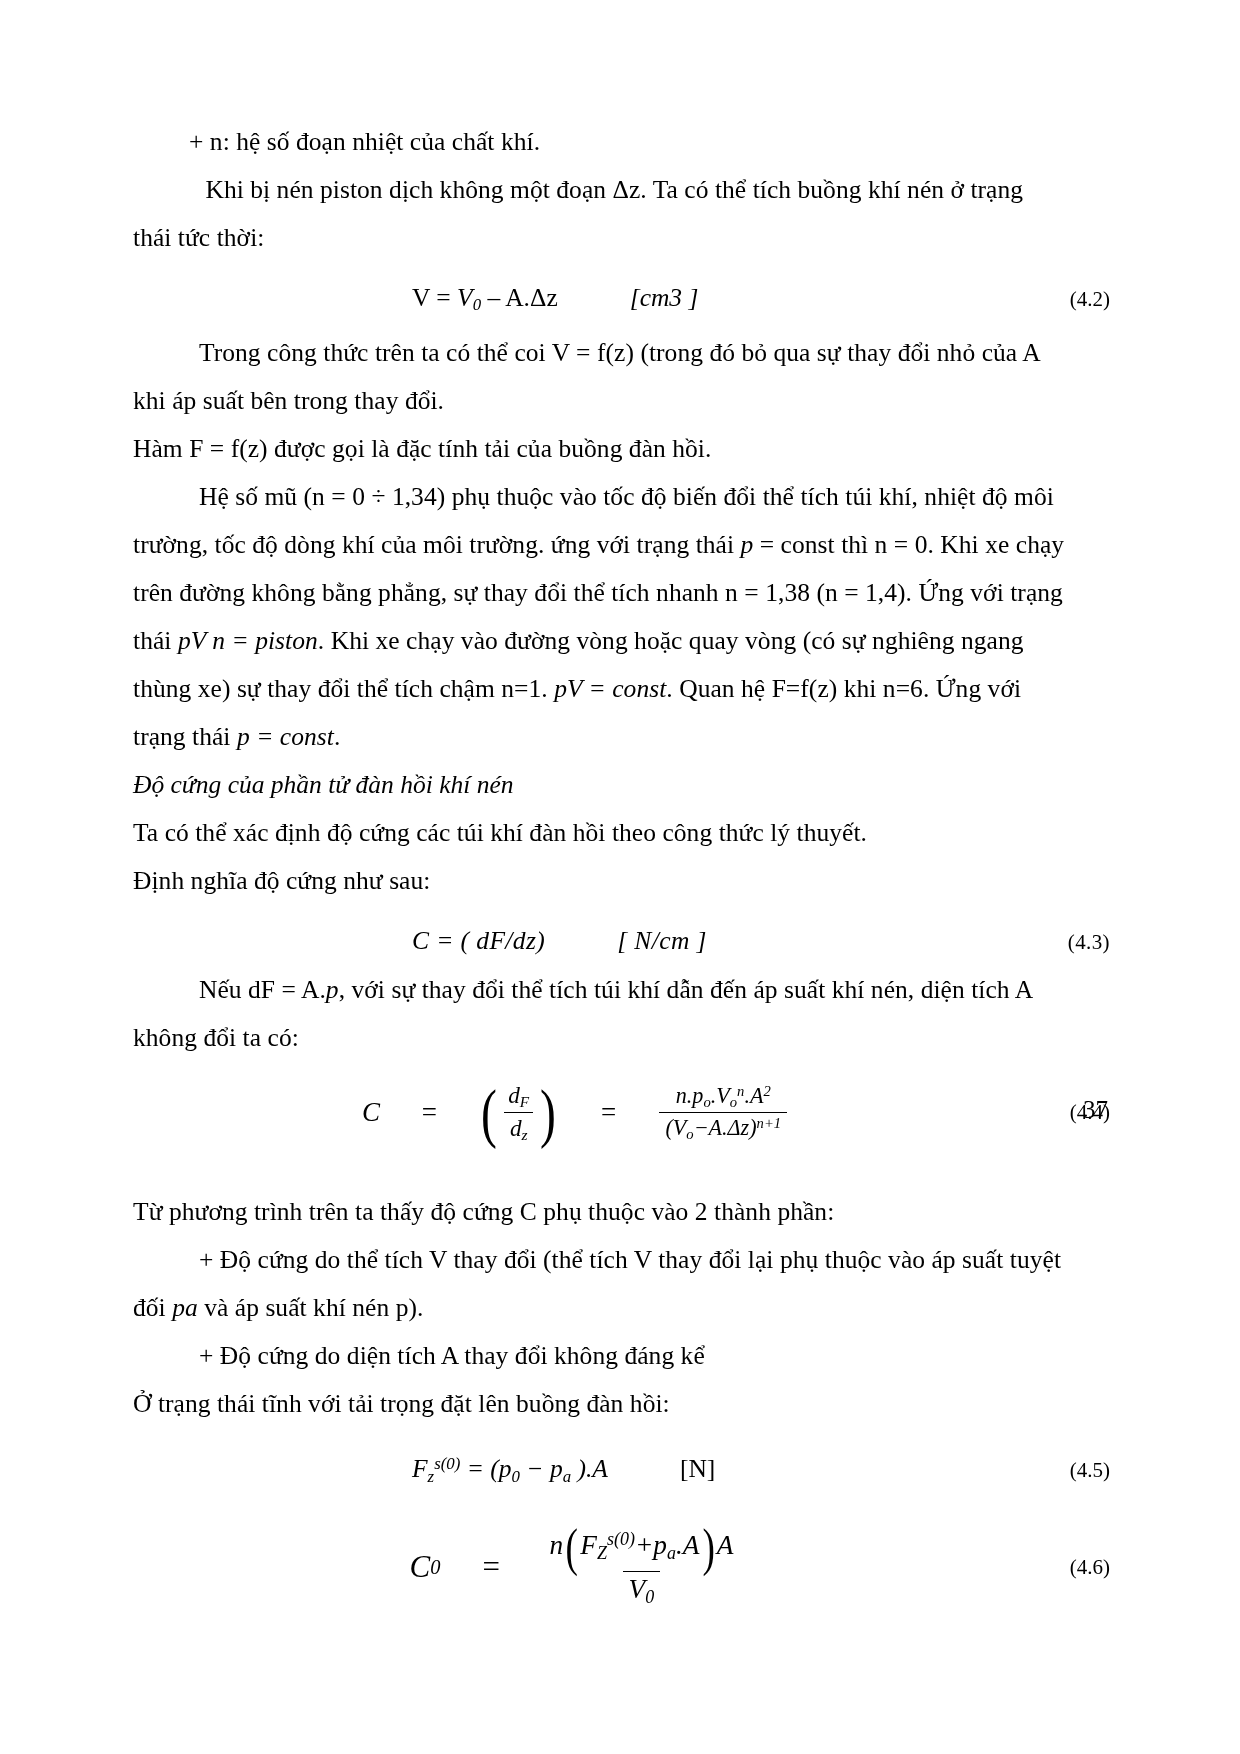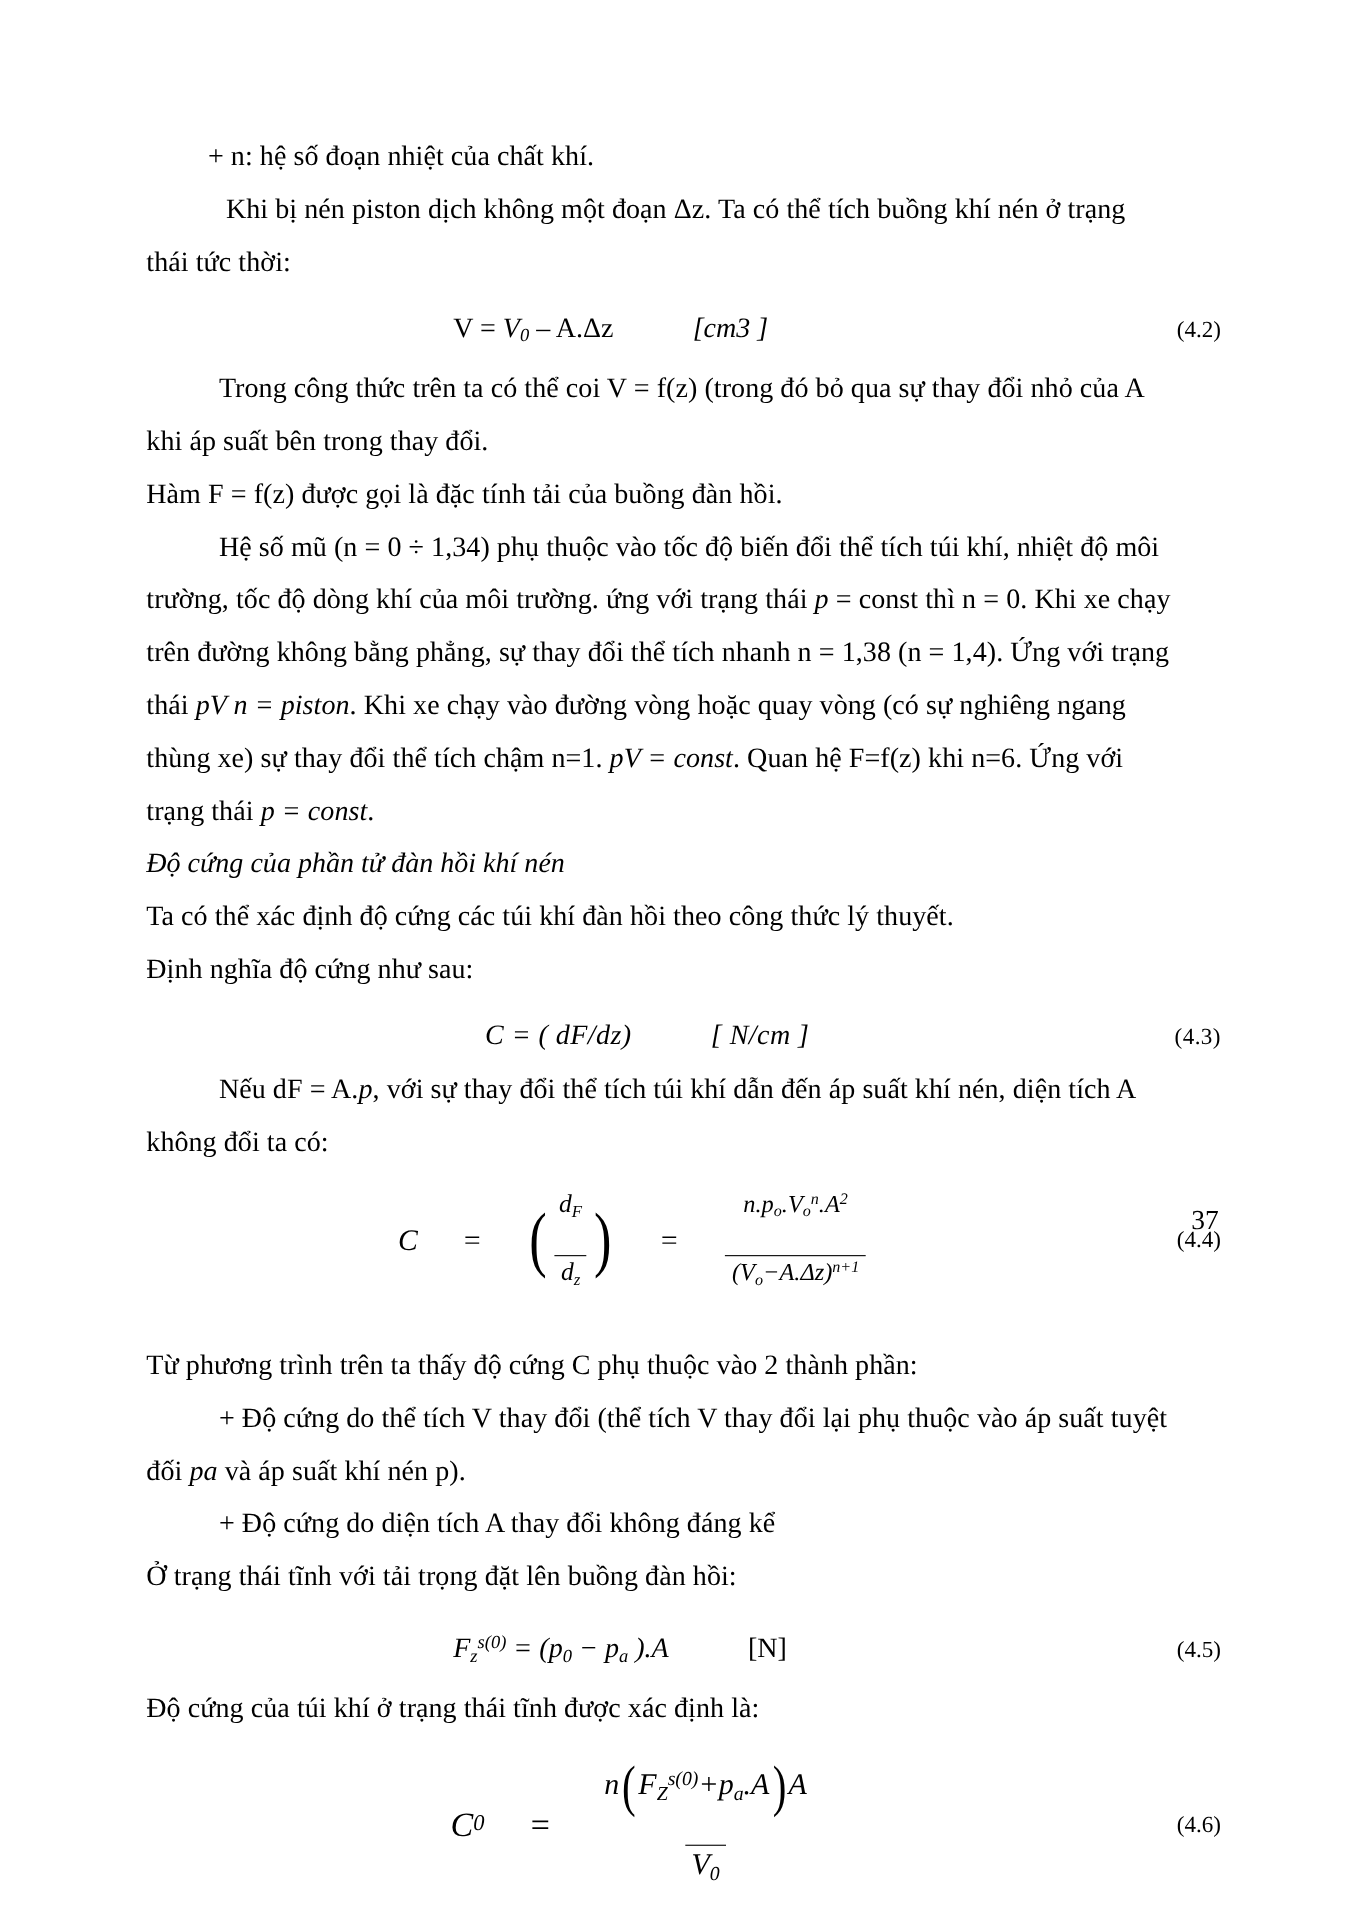--- a/index.html
+++ b/index.html
@@ -87,21 +87,20 @@
   }
   .eq-display .eq-num {
     align-self: center;
   }
   .frac {
     display: inline-flex;
     flex-direction: column;
     align-items: center;
     vertical-align: middle;
     margin: 0 2px;
-    gap: 29px;
   }
   .frac > .num {
     padding: 0 6px 1px 6px;
     line-height: 1.15;
   }
   .frac > .den {
     border-top: 1.6px solid #000;
     padding: 2px 6px 0 6px;
     line-height: 1.15;
   }
@@ -111,21 +110,21 @@
     line-height: 0.85;
     font-style: normal;
     transform: scaleX(0.72);
     vertical-align: middle;
     font-family: "Liberation Serif", serif;
   }
   .eq44 { font-size: 27px; }
   .eq44 .frac-small { font-size: 0.86em; }
   .eq46 { font-size: 31px; }
   .eq45 { font-size: 25.5px; font-style: italic; }
-  .eq43 { font-size: 26px; font-style: italic; letter-spacing: 0.4px; gap: 29px;}
+  .eq43 { font-size: 26px; font-style: italic; letter-spacing: 0.4px;}
   .eq42 { font-size: 26px; }
 
   .spacer-12 { height: 12px; }
   .spacer-20 { height: 20px; }
   .spacer-26 { height: 26px; }
   .spacer-44 { height: 44px; }
 
   .page-number {
     position: absolute;
     right: 132px;
@@ -220,21 +219,20 @@
     <p class="body-line last">Ở trạng thái tĩnh với tải trọng đặt lên buồng đàn hồi:</p>
 
     <div class="spacer-12"></div>
 
     <div class="eq-row eq45">
       <div class="eq-spacer-left"></div>
       <div class="eq-body"><span>F</span><sub class="s">z</sub><sup class="s">s(0)</sup><span> = (p</span><sub class="s">0</sub><span> − p</span><sub class="s">a</sub><span> ).A</span><span class="gap-wide"></span><span style="font-style:normal">[N]</span></div>
       <div class="eq-num" style="font-style:normal">(4.5)</div>
     </div>
 
-    <p class="body-line last">Độ cứng của túi khí ở trạng thái tĩnh được xác định là:</p>
 
     <div class="spacer-26"></div>
 
     <div class="eq-display">
       <div class="eq-content eq46">
         <span>C</span>
           <sub class="s">0</sub>
         <span class="gap-mid"></span>
         <span>=</span>
         <span class="gap-mid"></span>

